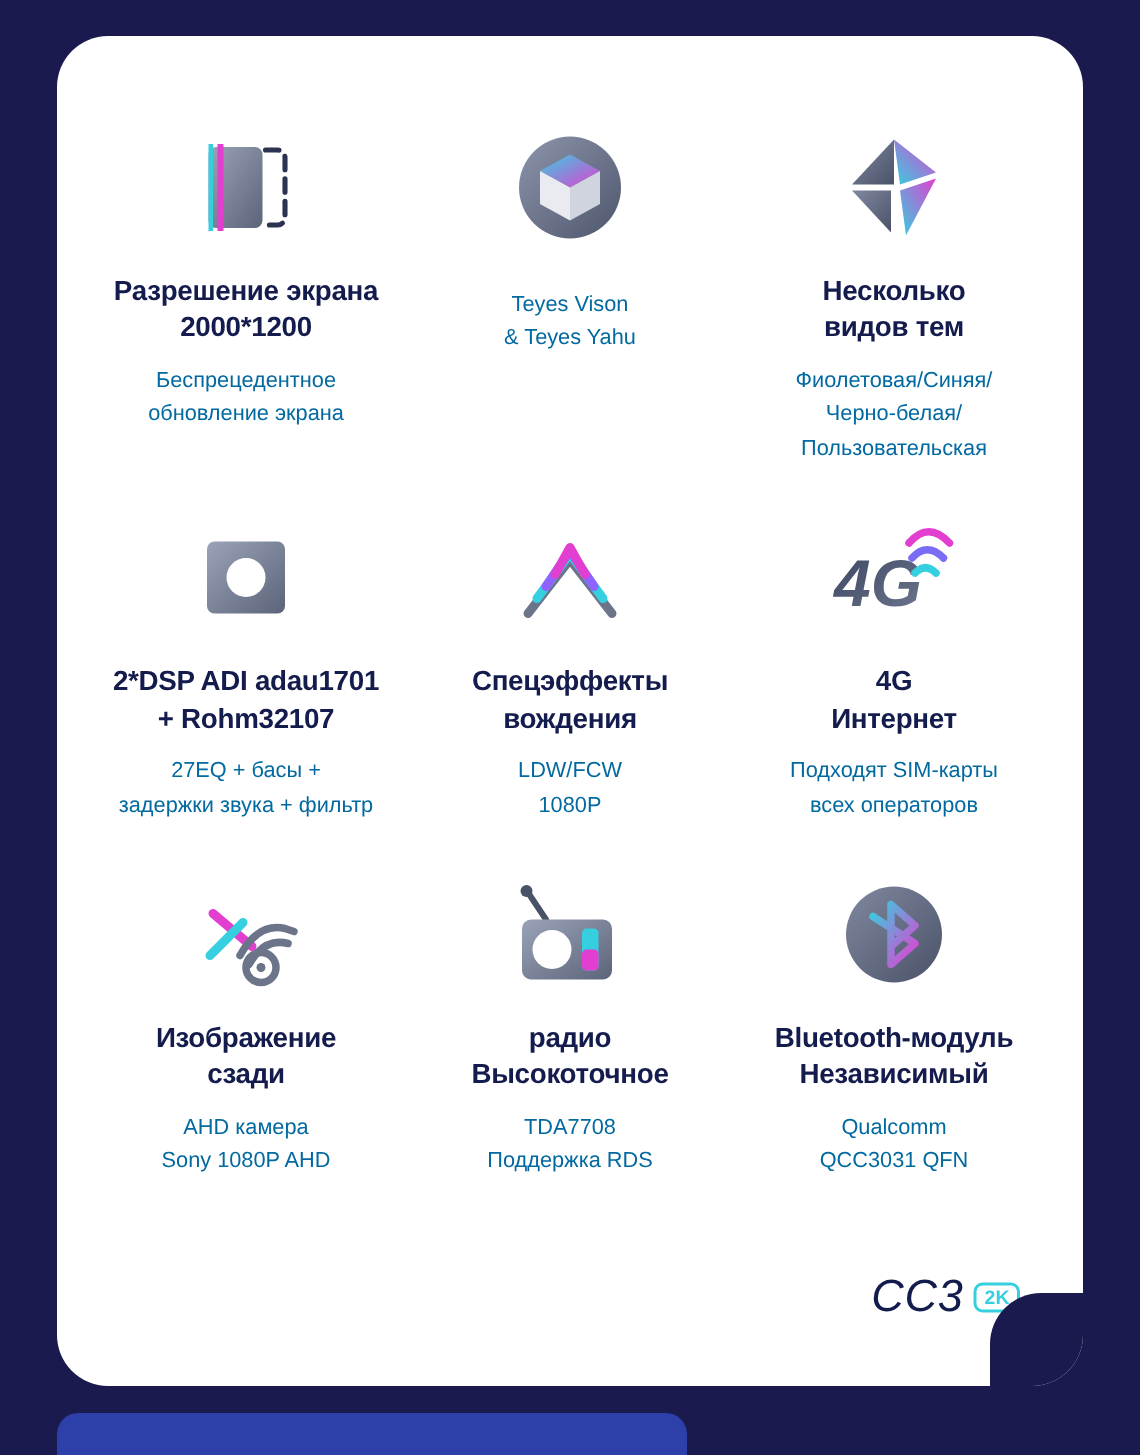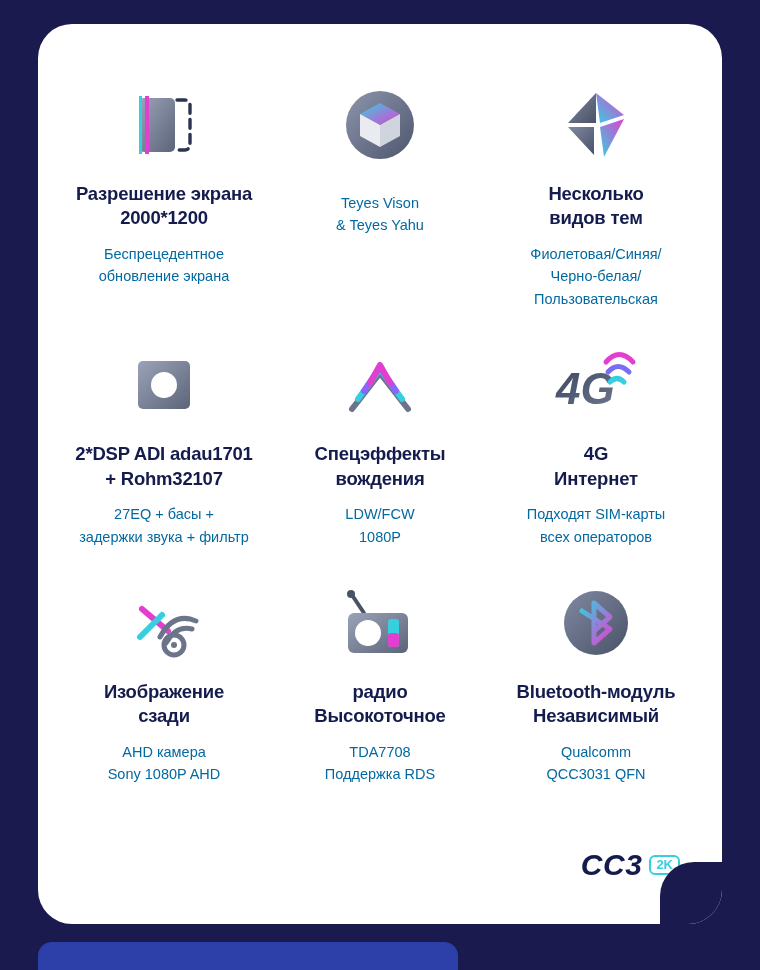--- a/index.html
+++ b/index.html
@@ -61,21 +61,21 @@
   }
   .logo {
     position: absolute;
     right: 42px; bottom: 42px;
     display: flex;
     align-items: center;
     gap: 7px;
   }
   .logo-text {
     font-size: 30px;
-    font-weight: bold;
+    font-weight: normal;
     color: #141b4d;
     letter-spacing: 0.5px;
     font-style: italic;
   }
   .logo-badge {
     border: 2px solid #36cfe0;
     border-radius: 6px;
     color: #36cfe0;
     font-size: 13px;
     font-weight: bold;

